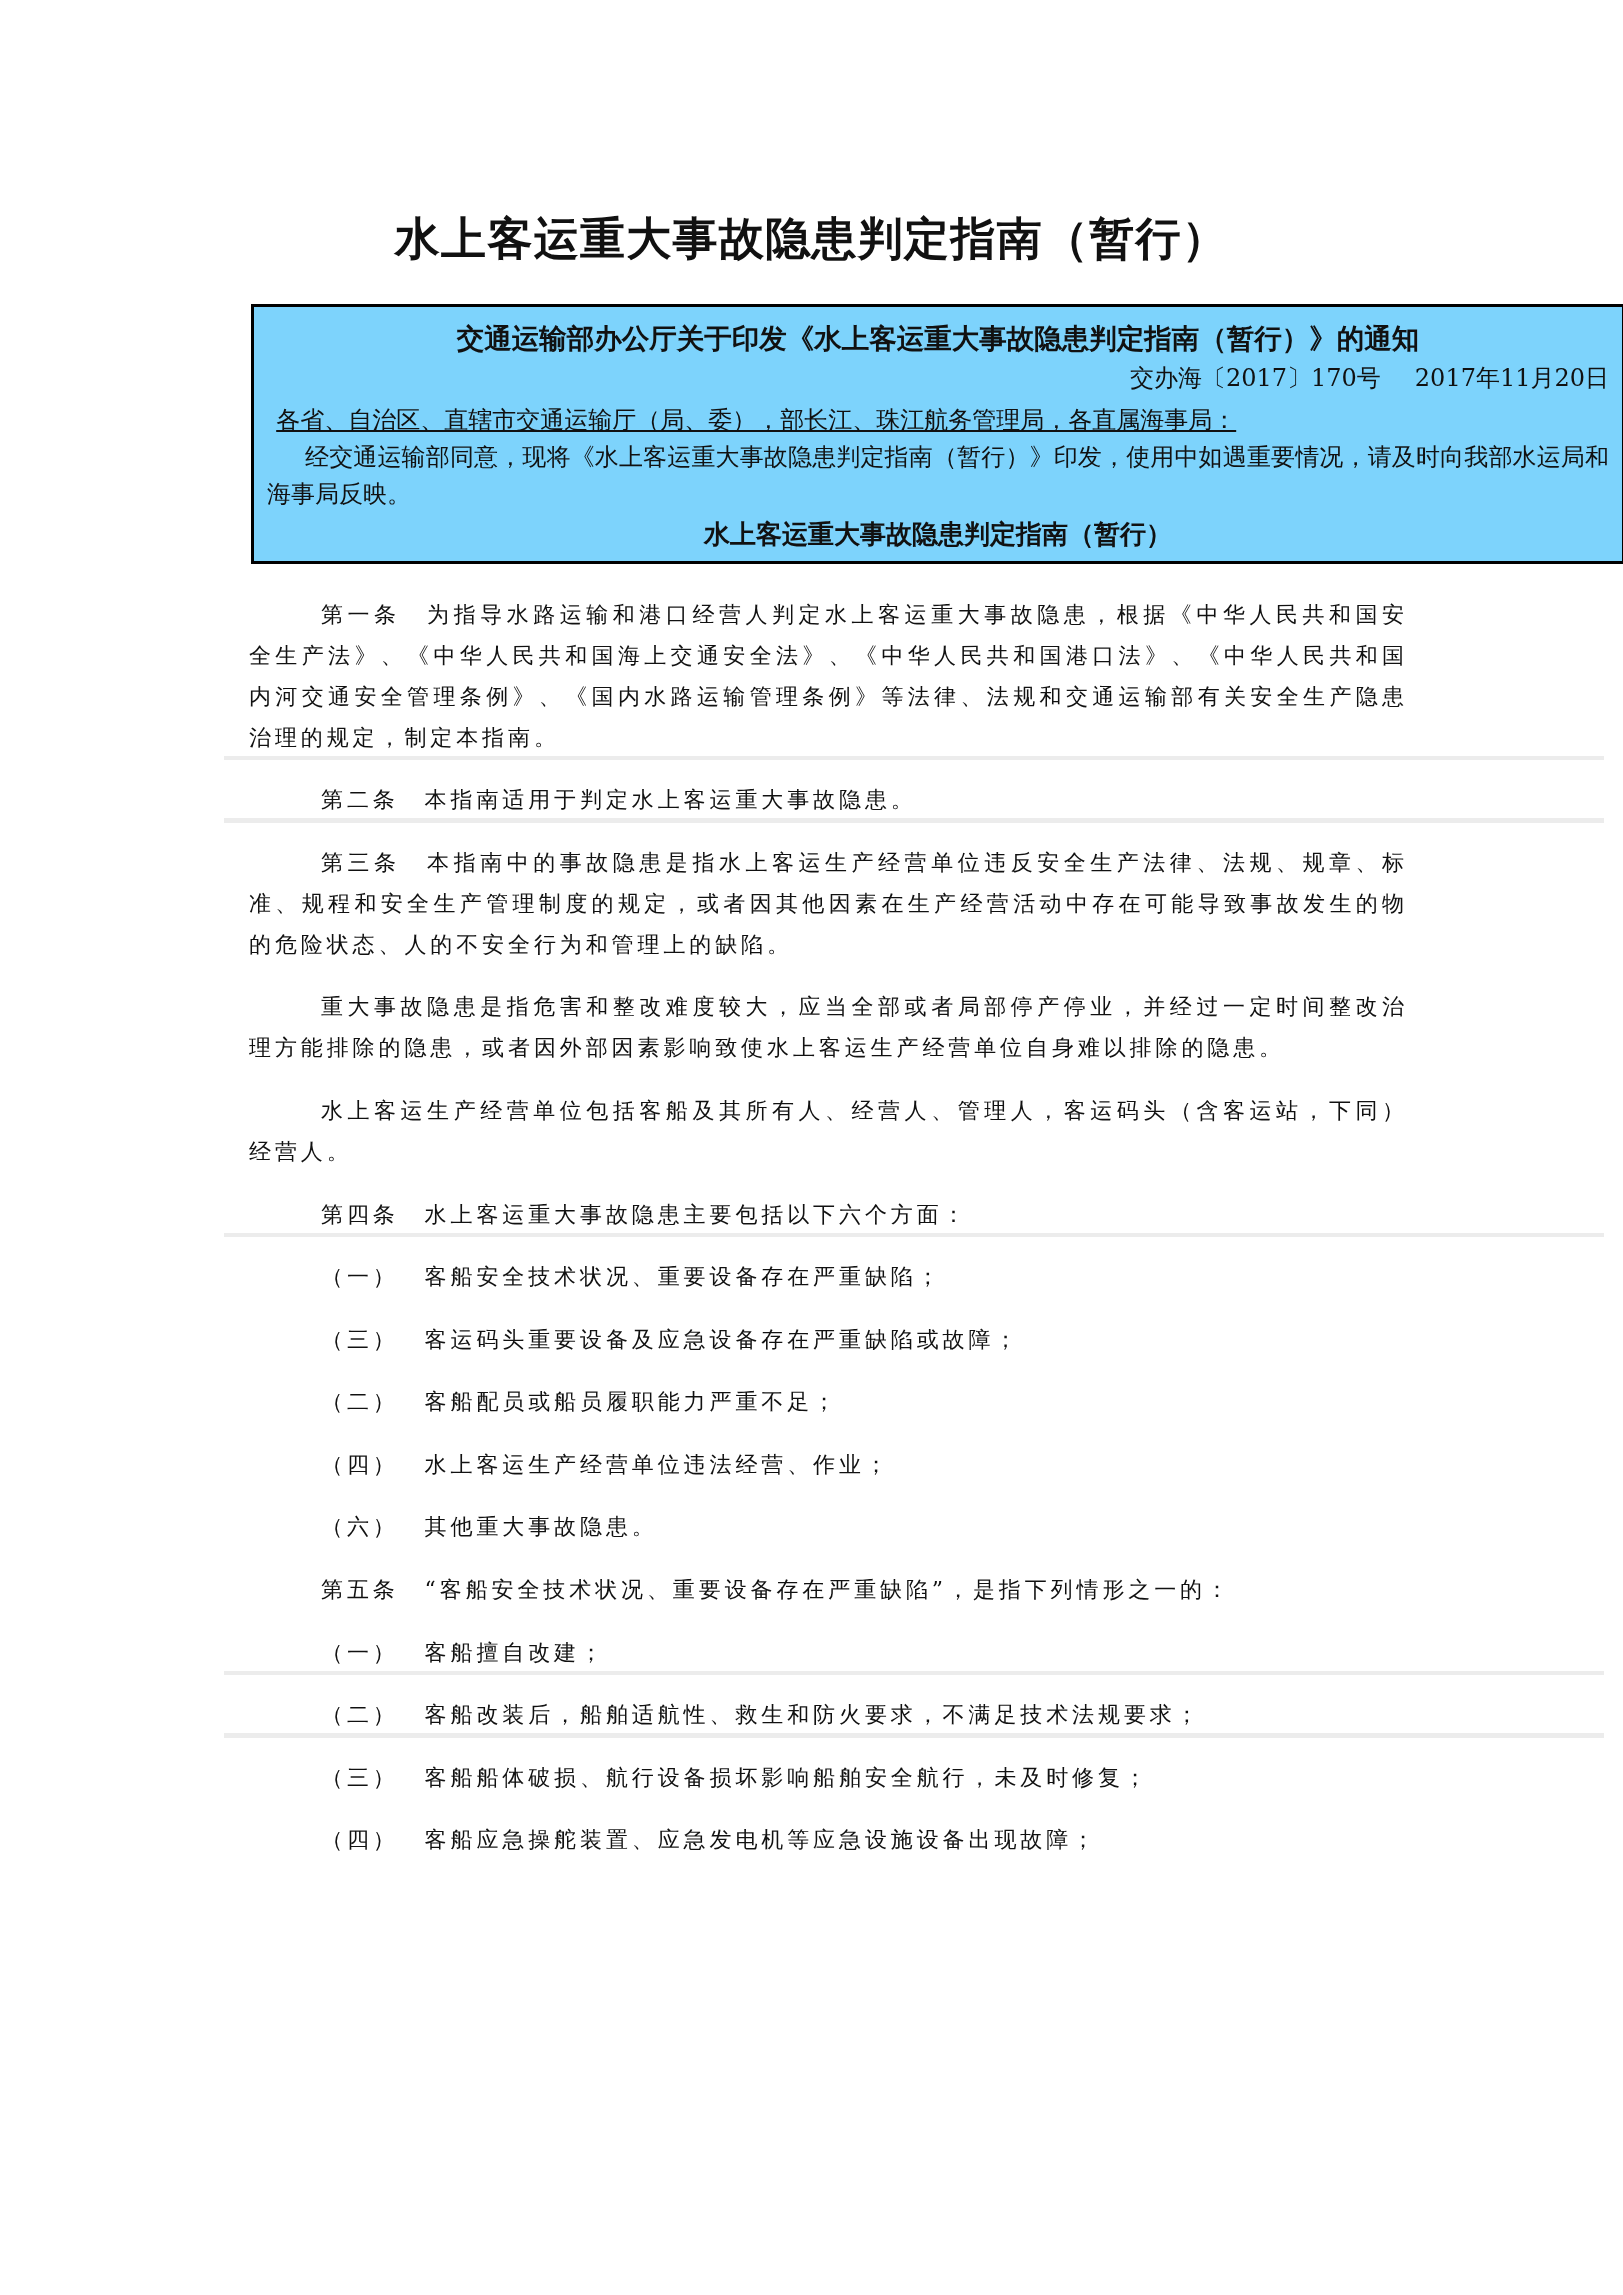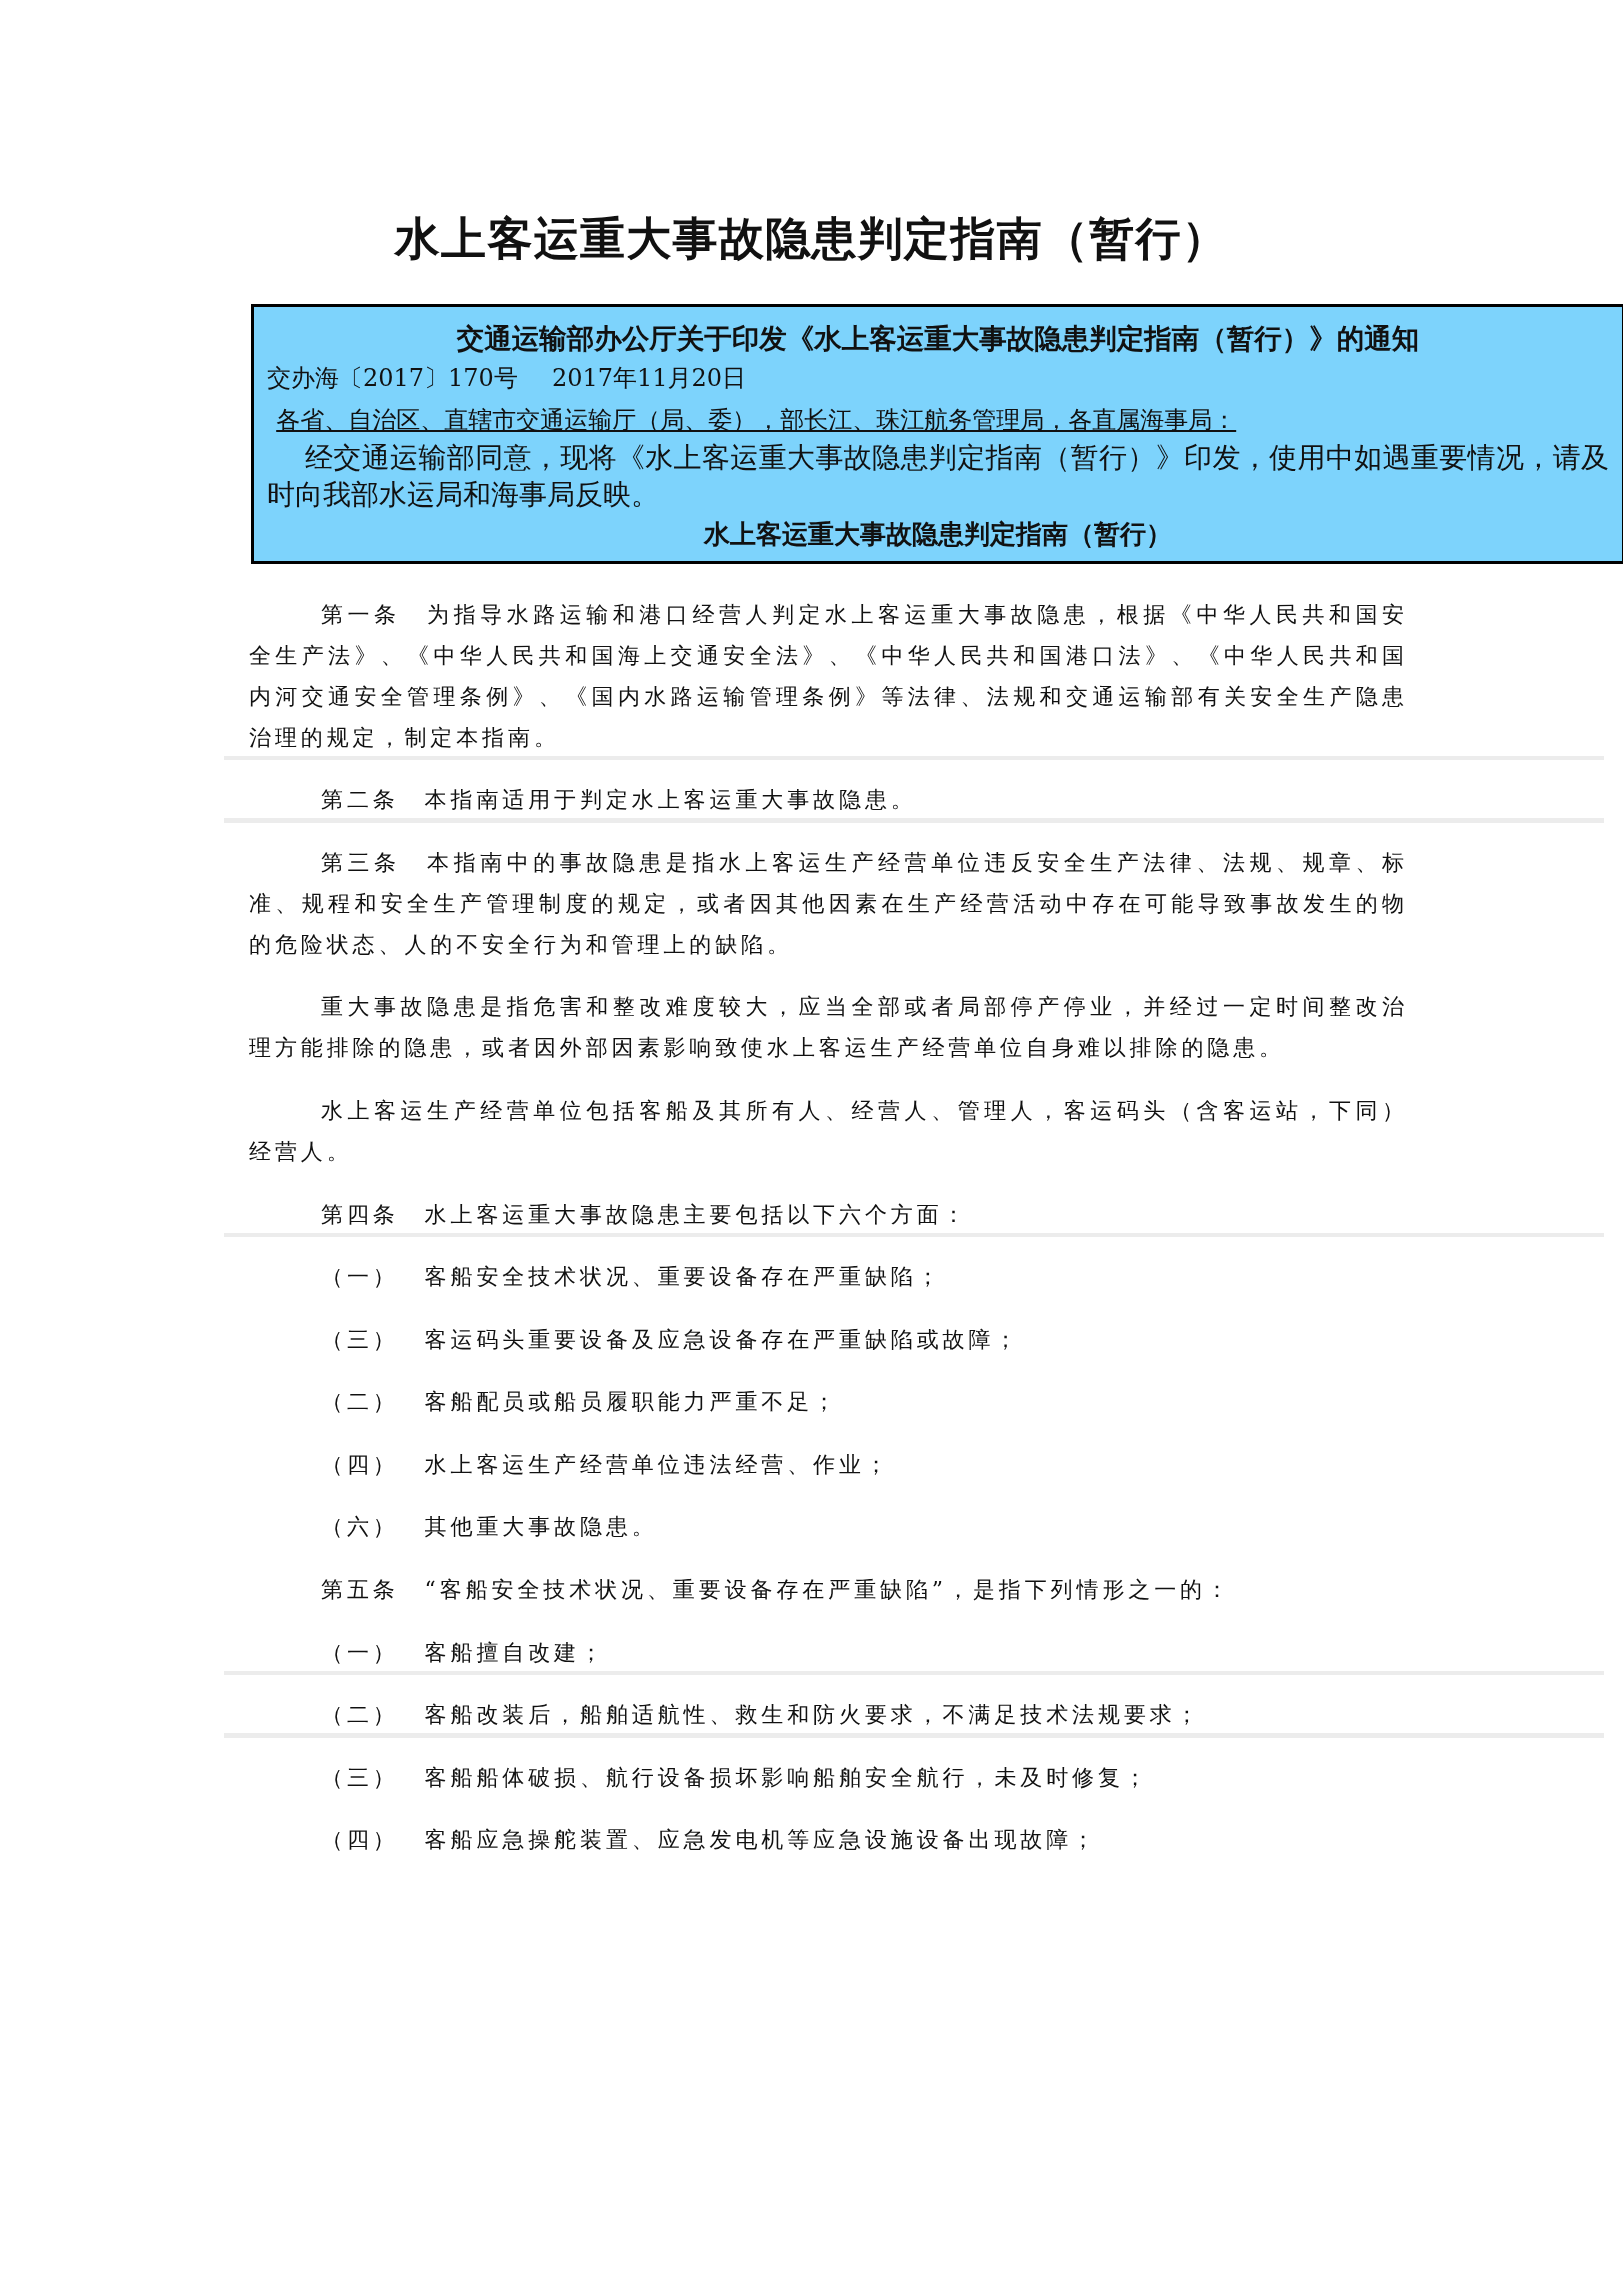--- a/index.html
+++ b/index.html
@@ -29,37 +29,37 @@
     background: #7dd3fc;
   }
   .box-heading {
     text-align: center;
     font-family: "DejaVu Sans", sans-serif;
     font-weight: bold;
     font-size: 27.5px;
     line-height: 34px;
   }
   .box-meta {
-    text-align: left;
+    text-align: right;
     font-size: 24px;
     line-height: 31px;
     margin-top: 7.9px;
     white-space: nowrap;
   }
   .box-meta .doc-date { margin-left: 34px; }
   .box-salutation {
     font-size: 24px;
     line-height: 37px;
     margin-top: 7.9px;
     text-indent: 9.2px;
     text-align: justify;
     text-decoration: underline;
   }
   .box-body {
-    font-size: 28px;
+    font-size: 24px;
     line-height: 37px;
     text-indent: 38px;
     text-align: justify;
   }
   .box-inner-title {
     text-align: center;
     font-family: "DejaVu Sans", sans-serif;
     font-weight: bold;
     font-size: 26px;
     line-height: 33px;

